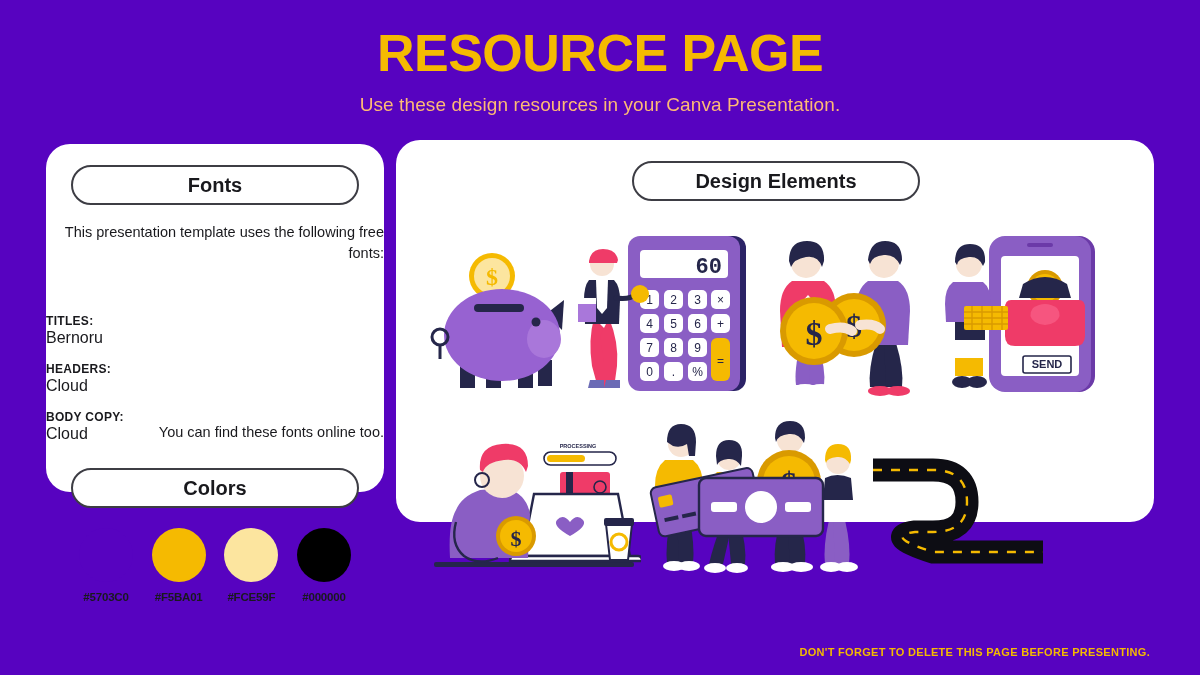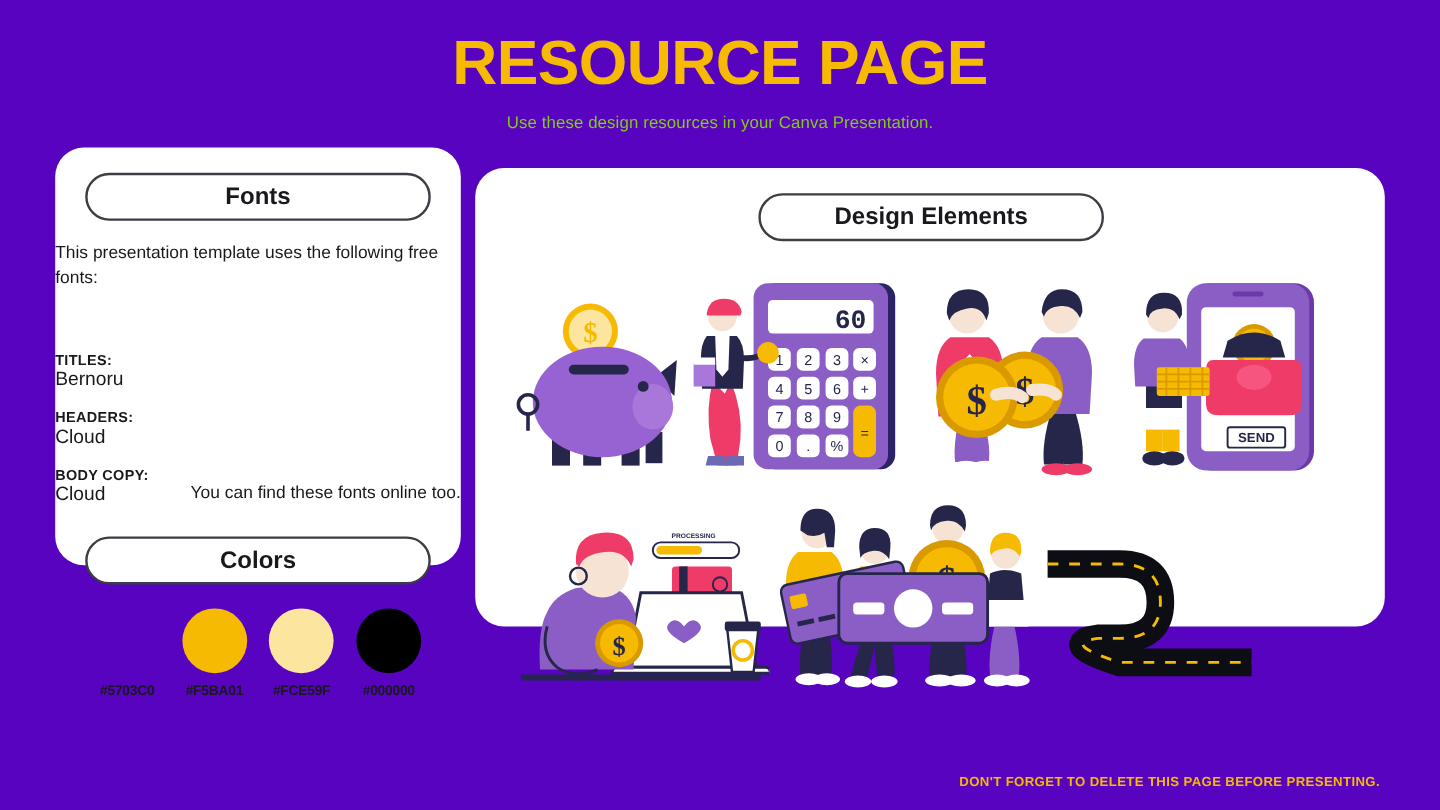--- a/index.html
+++ b/index.html
@@ -18,52 +18,52 @@
     text-align:center;
     font-size:52px;
     font-weight:bold;
     letter-spacing:-0.5px;
     color:#F5BA01;
     line-height:1.05;
   }
   .page-subtitle {
     position:absolute; top:94px; left:0; width:100%;
     text-align:center;
-    font-size:14px;
-    color:#84cc16;
+    font-size:19px;
+    color:#fdba74;
     letter-spacing:0.1px;
   }
 
   
   .card {
     position:absolute;
     background:#ffffff;
     border-radius:24px;
   }
-  .card-left  { left:46px;  top:123px; width:338px; height:348px; }
+  .card-left  { left:46px;  top:144px; width:338px; height:348px; }
   .card-right { left:396px; top:140px; width:758px; height:382px; }
 
   
   .pill {
     position:absolute;
     border:2px solid #3d3d44;
     border-radius:22px;
     background:#fff;
     display:flex; align-items:center; justify-content:center;
     font-weight:bold;
     color:#19191d;
   }
   .pill-fonts  { left:25px;  top:21px;  width:288px; height:40px; font-size:20px; }
   .pill-colors { left:25px;  top:324px; width:288px; height:40px; font-size:20px; }
   .pill-design { left:236px; top:21px;  width:288px; height:40px; font-size:20px; }
 
   
   .fonts-intro {
     position:absolute; top:78px; left:0; width:100%;
-    text-align:left; font-size:14.5px; color:#19191d; line-height:1.45;
+    text-align:right; font-size:14.5px; color:#19191d; line-height:1.45;
   }
   .font-block { position:absolute; left:0; width:100%; text-align:left;margin-top:36px; }
   .font-block .lbl {
     font-size:12px; font-weight:bold; color:#19191d; letter-spacing:0.3px;
   }
   .font-block .val {
     font-size:16px; color:#19191d; line-height:1.25; font-weight:normal;
   }
   .fb-1 { top:134px; }
   .fb-2 { top:182px; }

